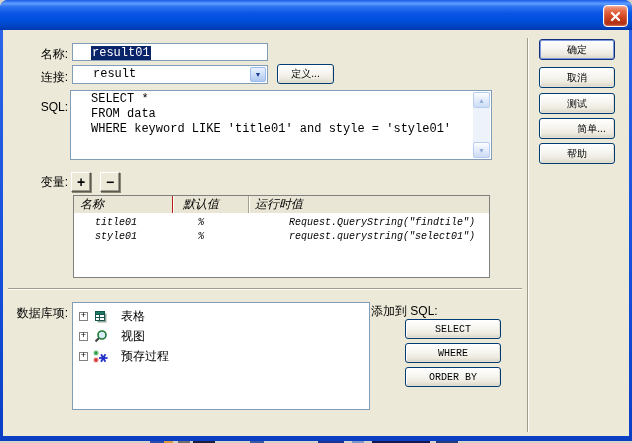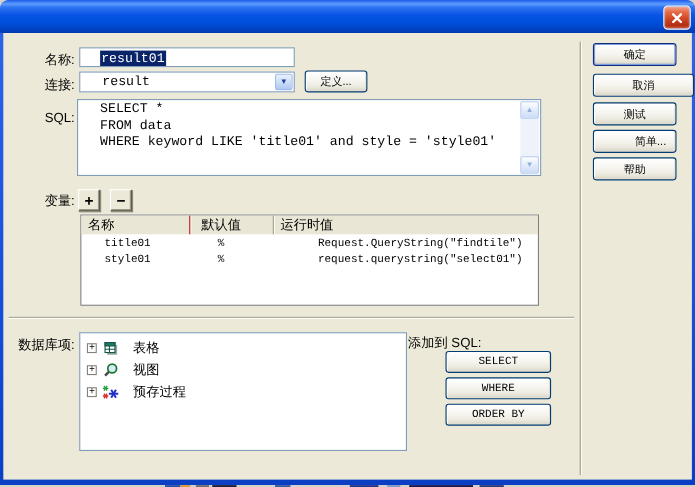--- a/index.html
+++ b/index.html
@@ -79,21 +79,21 @@
   .scrollbar { position:absolute; right:1px; top:1px; width:17px; height:66px; background:#EEF3FB; }
   .scroll-btn {
     position:absolute; left:0; width:17px; height:16px;
     border:1px solid #B9CDEE; border-radius:2px;
     background:linear-gradient(180deg,#FDFEFF 0%,#E3ECFB 50%,#CCDCF6 100%);
     display:flex; align-items:center; justify-content:center;
     font-size:7px; color:#93AEDB; cursor:default;
   }
 
   
-  .var-table { position:absolute; left:73px; top:195px; width:417px; height:83px; background:#fff; border:1px solid #808080; }
+  .var-table { position:absolute; left:73px; top:195px; width:417px; height:83px; background:#fff; border:1px solid #808080;font-style:italic; }
   .var-head { display:flex; height:17px; background:#E9E6D6; align-items:center; }
   .hc { height:100%; display:flex; align-items:center; }
   .hc1 { width:98px; padding-left:6px; }
   .hc2 { width:76px; padding-left:10px; border-left:1px solid #b91c1c; box-shadow:inset 1px 0 0 #FDFCF5; }
   .hc3 { flex:1; padding-left:6px; border-left:1px solid #A39F8D; box-shadow:inset 1px 0 0 #FDFCF5; }
   .var-row { display:flex; height:14px; font-size:10px; line-height:14px; }
   .rc1 { width:98px; padding-left:5px; } .rc2 { width:96px; padding-left:10px; } .rc3 { flex:1; padding-left:5px; }
 
   
   .hline { position:absolute; left:8px; top:288px; width:514px; height:0; border-top:1px solid #9E9B8E; border-bottom:1px solid #FDFCF7; }
@@ -245,18 +245,18 @@
   </div>
 
   <div class="abs" style="left:371px;top:303px;">添加到 SQL:</div>
   <div class="xp-btn mono" style="left:389px;top:319px;width:96px;height:20px;">SELECT</div>
   <div class="xp-btn mono" style="left:389px;top:343px;width:96px;height:20px;">WHERE</div>
   <div class="xp-btn mono" style="left:389px;top:367px;width:96px;height:20px;">ORDER BY</div>
 
   <div class="vline"></div>
 
   <div class="xp-btn default" style="left:539px;top:39px;width:76px;height:21px;">确定</div>
-  <div class="xp-btn" style="left:539px;top:67px;width:92px;height:21px;">取消</div>
+  <div class="xp-btn" style="left:539px;top:67px;width:76px;height:21px;">取消</div>
   <div class="xp-btn" style="left:539px;top:93px;width:76px;height:21px;">测试</div>
   <div class="xp-btn" style="left:539px;top:118px;width:76px;height:21px;padding-left:29px;">简单...</div>
   <div class="xp-btn" style="left:539px;top:143px;width:76px;height:21px;">帮助</div>
 
 </div>
 
 </body></html>

